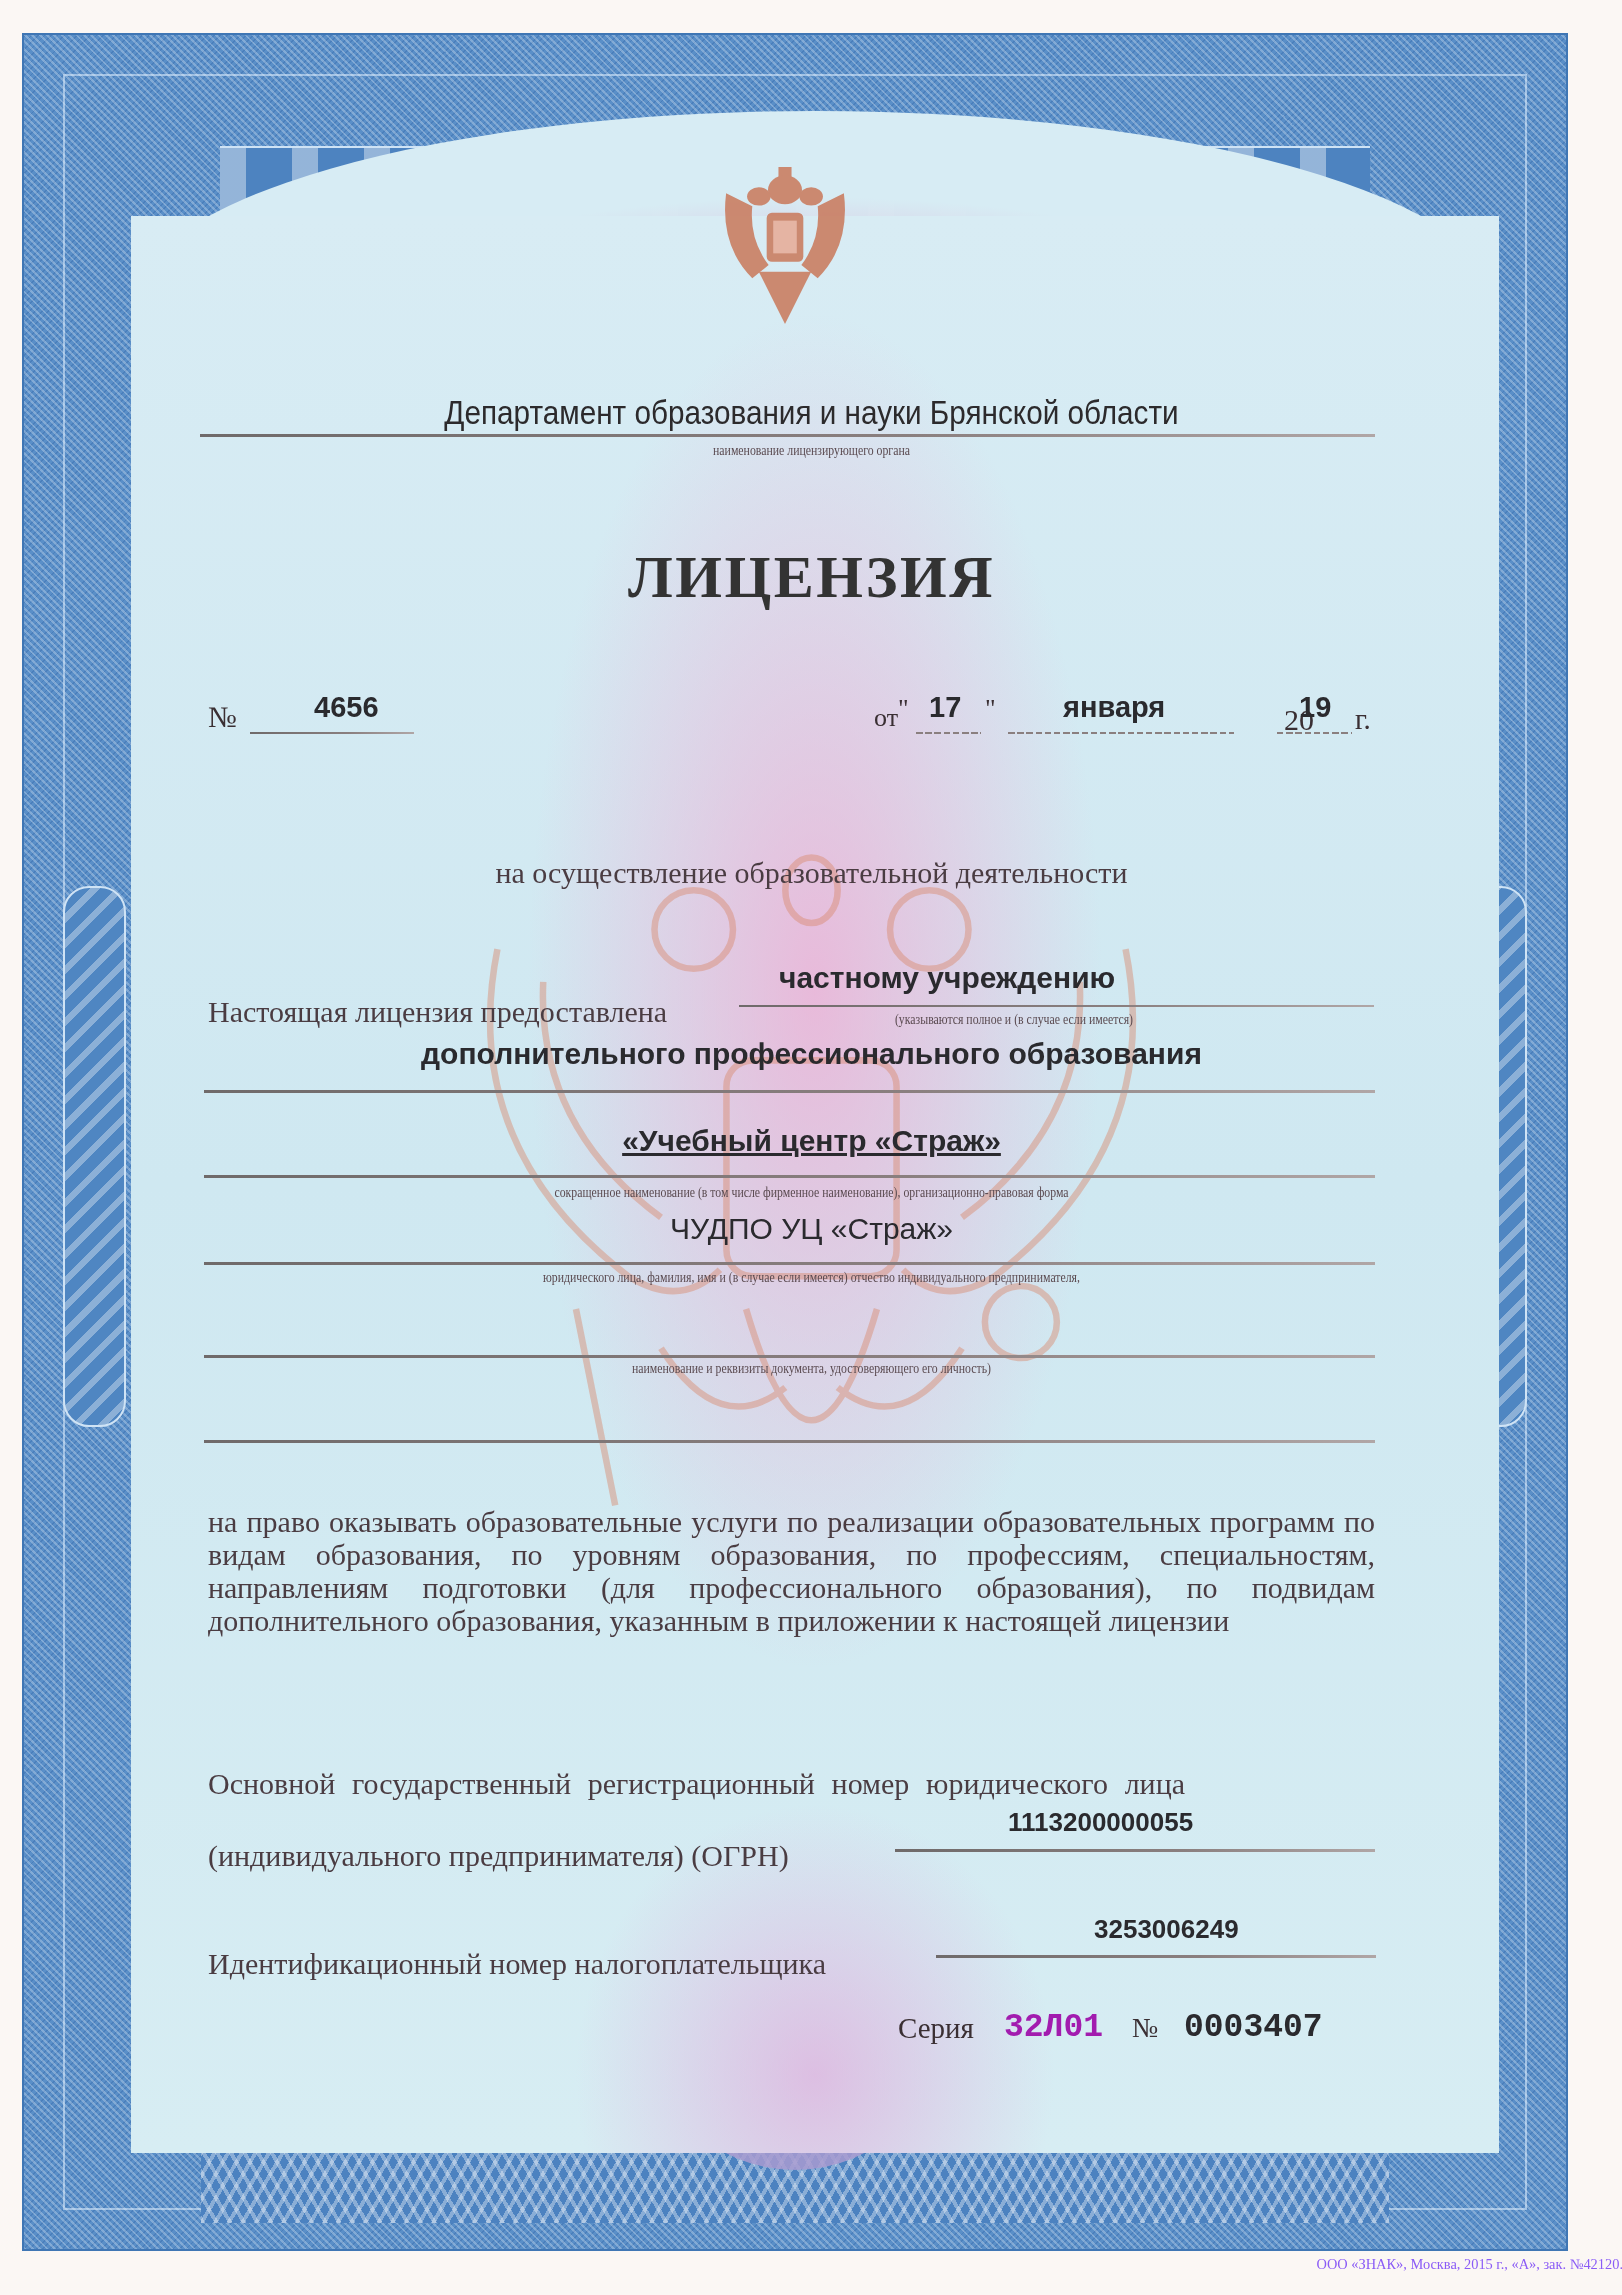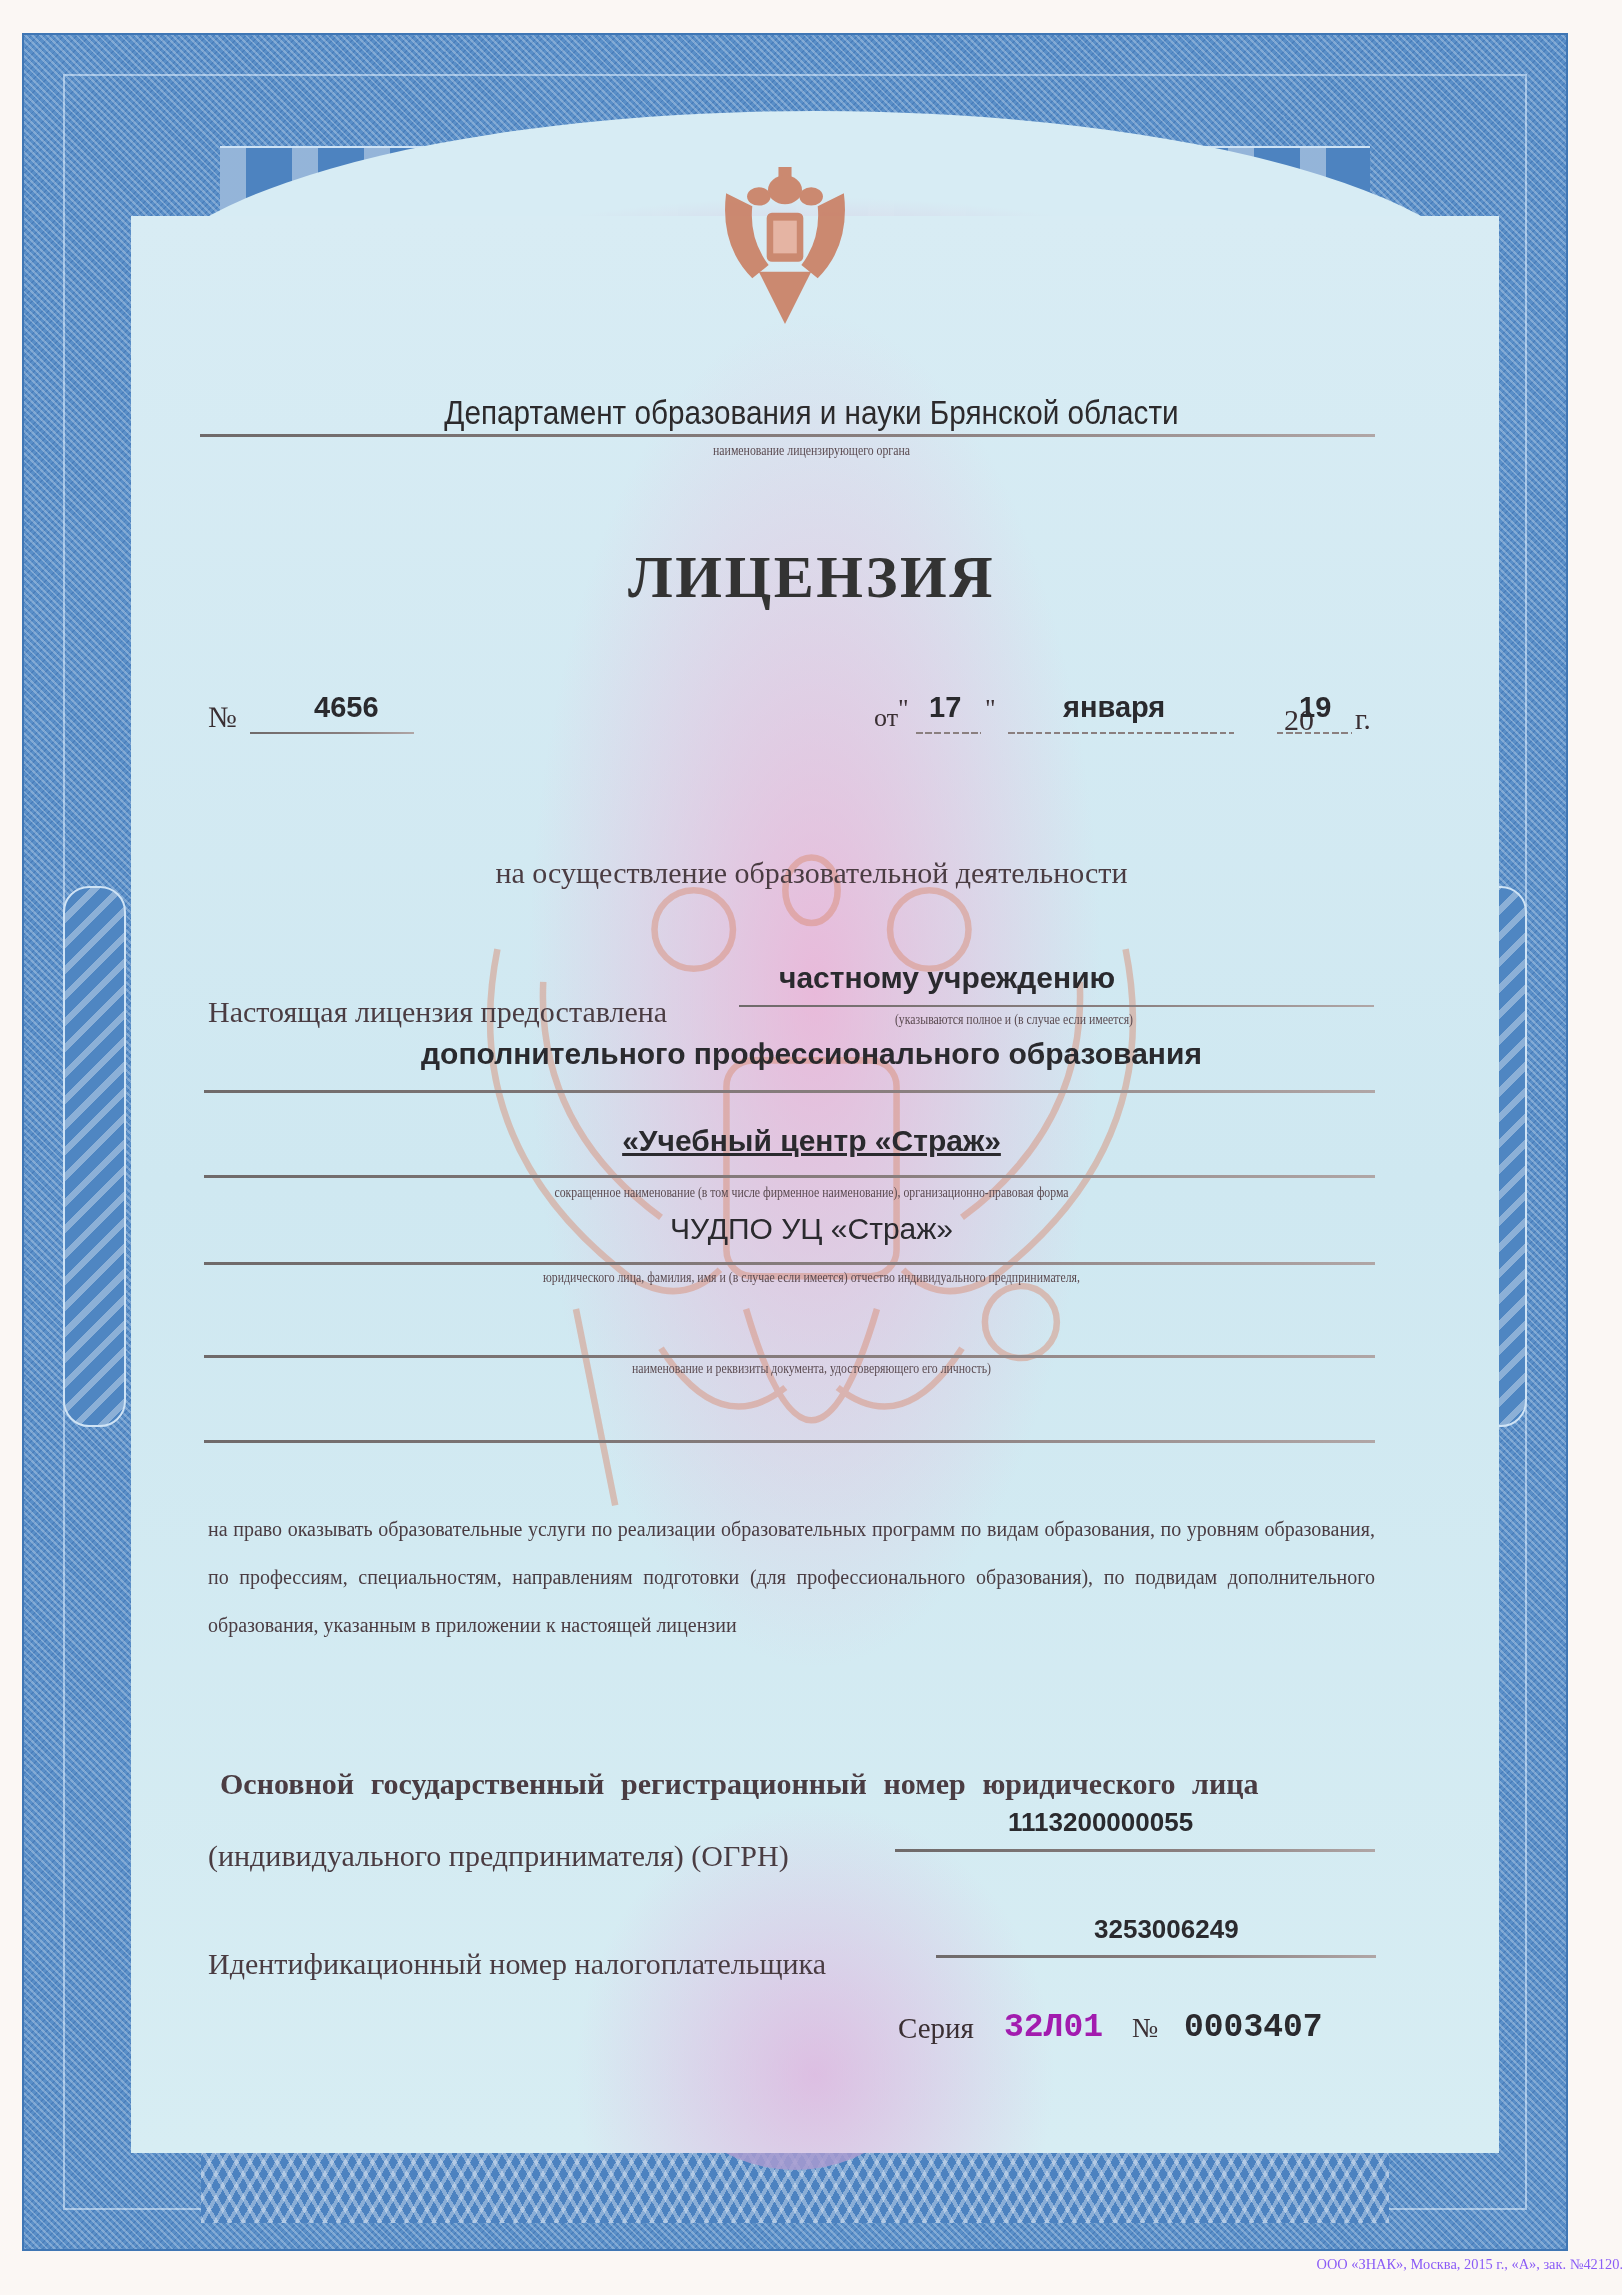--- a/index.html
+++ b/index.html
@@ -27,21 +27,21 @@
   .emblem{position:absolute;left:713px;top:167px;width:144px;height:157px;}
   .big-emblem{position:absolute;left:445px;top:851px;width:733px;height:687px;opacity:.45;}
   .t{position:absolute;white-space:nowrap;}
   .sans{font-family:"Liberation Sans",sans-serif;}
   .mono{font-family:"Liberation Mono",monospace;}
   .line{position:absolute;height:2.6px;background:linear-gradient(90deg,#6f6a6a,#8a7f7f 60%,#b0a6a6);}
   .dline{position:absolute;height:2px;background:repeating-linear-gradient(90deg,#8a7f7f 0 6.5px,rgba(0,0,0,0) 6.5px 9.2px);}
   .caption{font-size:14.4px;color:#5a4a50;transform:scaleX(.82);transform-origin:center;}
   .fill{font-family:"Liberation Sans",sans-serif;font-weight:bold;color:#2a2a2e;}
   .body-txt{font-size:30px;color:#4a3c42;margin-top:20px;}
-  .para{position:absolute;left:208px;width:1167px;font-size:20px;line-height:48px;text-align:justify;text-align-last:left;color:#4a3c42;}
+  .para{position:absolute;left:208px;width:1167px;font-size:30px;line-height:33px;text-align:justify;text-align-last:left;color:#4a3c42;}
   .printer{position:absolute;left:0;right:0;top:2256px;text-align:right;font-size:14.4px;color:#8b5cf6;}
 </style>
 </head>
 <body>
 
 <div class="frame">
   <div class="frame-inner-line"></div>
   <div class="side-panel left"></div>
   <div class="side-panel right"></div>
   <div class="top-band"></div>
@@ -123,21 +123,21 @@
 <div class="t sans" style="left:0;right:0;top:1212px;text-align:center;font-size:30px;color:#2a2a2e;">ЧУДПО УЦ «Страж»</div>
 <div class="line" style="left:204px;width:1171px;top:1262px;"></div>
 <div class="t caption" style="left:0;right:0;top:1269px;text-align:center;">юридического лица, фамилия, имя и (в случае если имеется) отчество индивидуального предпринимателя,</div>
 
 <div class="line" style="left:204px;width:1171px;top:1355px;"></div>
 <div class="t caption" style="left:0;right:0;top:1360px;text-align:center;">наименование и реквизиты документа, удостоверяющего его личность)</div>
 <div class="line" style="left:204px;width:1171px;top:1440px;"></div>
 
 <div class="para" style="top:1505px;">на право оказывать образовательные услуги по реализации образовательных программ по видам образования, по уровням образования, по профессиям, специальностям, направлениям подготовки (для профессионального образования), по подвидам  дополнительного образования, указанным в приложении к настоящей лицензии</div>
 
-<div class="t body-txt" style="left:220px;top:1747px;word-spacing:9.2px;font-weight:bold;">Основной государственный регистрационный номер юридического лица</div>
+<div class="t body-txt" style="left:208px;top:1747px;word-spacing:9.2px;">Основной государственный регистрационный номер юридического лица</div>
 <div class="t body-txt" style="left:208px;top:1819px;">(индивидуального предпринимателя) (ОГРН)</div>
 <div class="t fill" style="left:1008px;top:1807px;font-size:26px;">1113200000055</div>
 <div class="line" style="left:895px;width:480px;top:1849px;"></div>
 
 <div class="t body-txt" style="left:208px;top:1927px;">Идентификационный номер налогоплательщика</div>
 <div class="t fill" style="left:1094px;top:1914px;font-size:26px;">3253006249</div>
 <div class="line" style="left:936px;width:440px;top:1955px;"></div>
 
 <div class="t" style="left:898px;top:2012px;font-size:29px;">Серия</div>
 <div class="t mono" style="left:1004px;top:2009px;font-size:33px;font-weight:bold;color:#a21caf;text-align:center;">32Л01</div>

